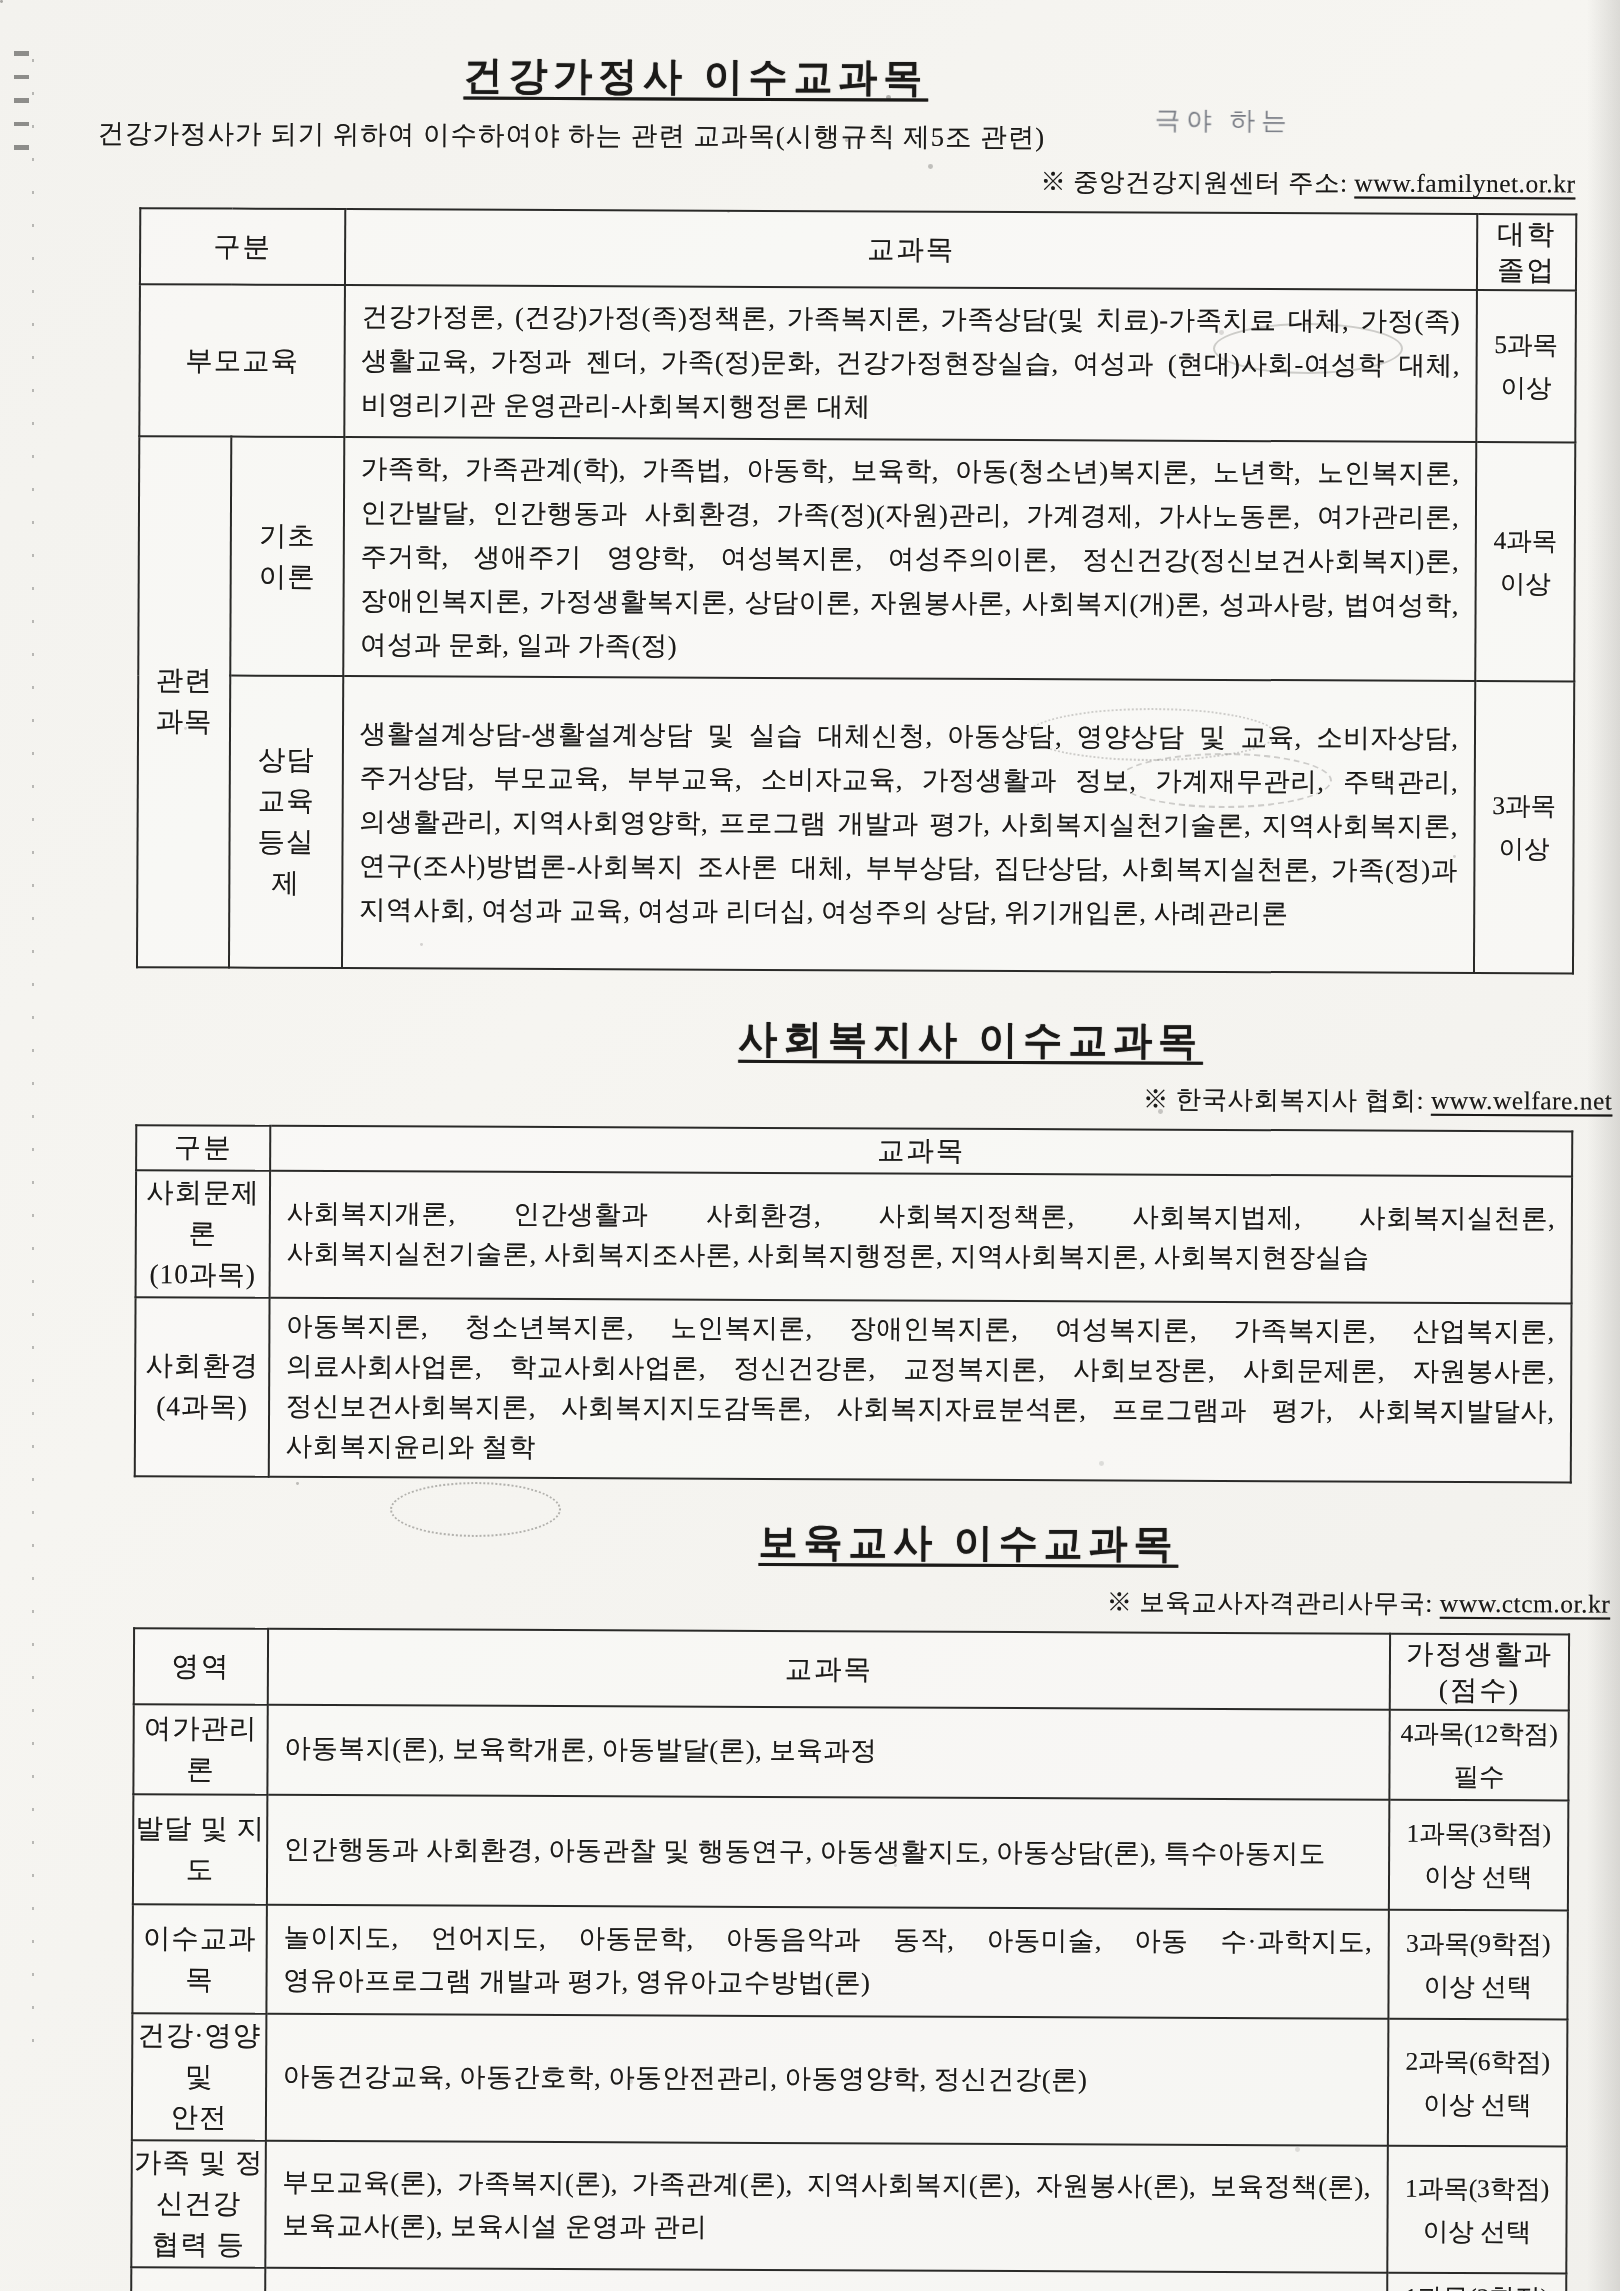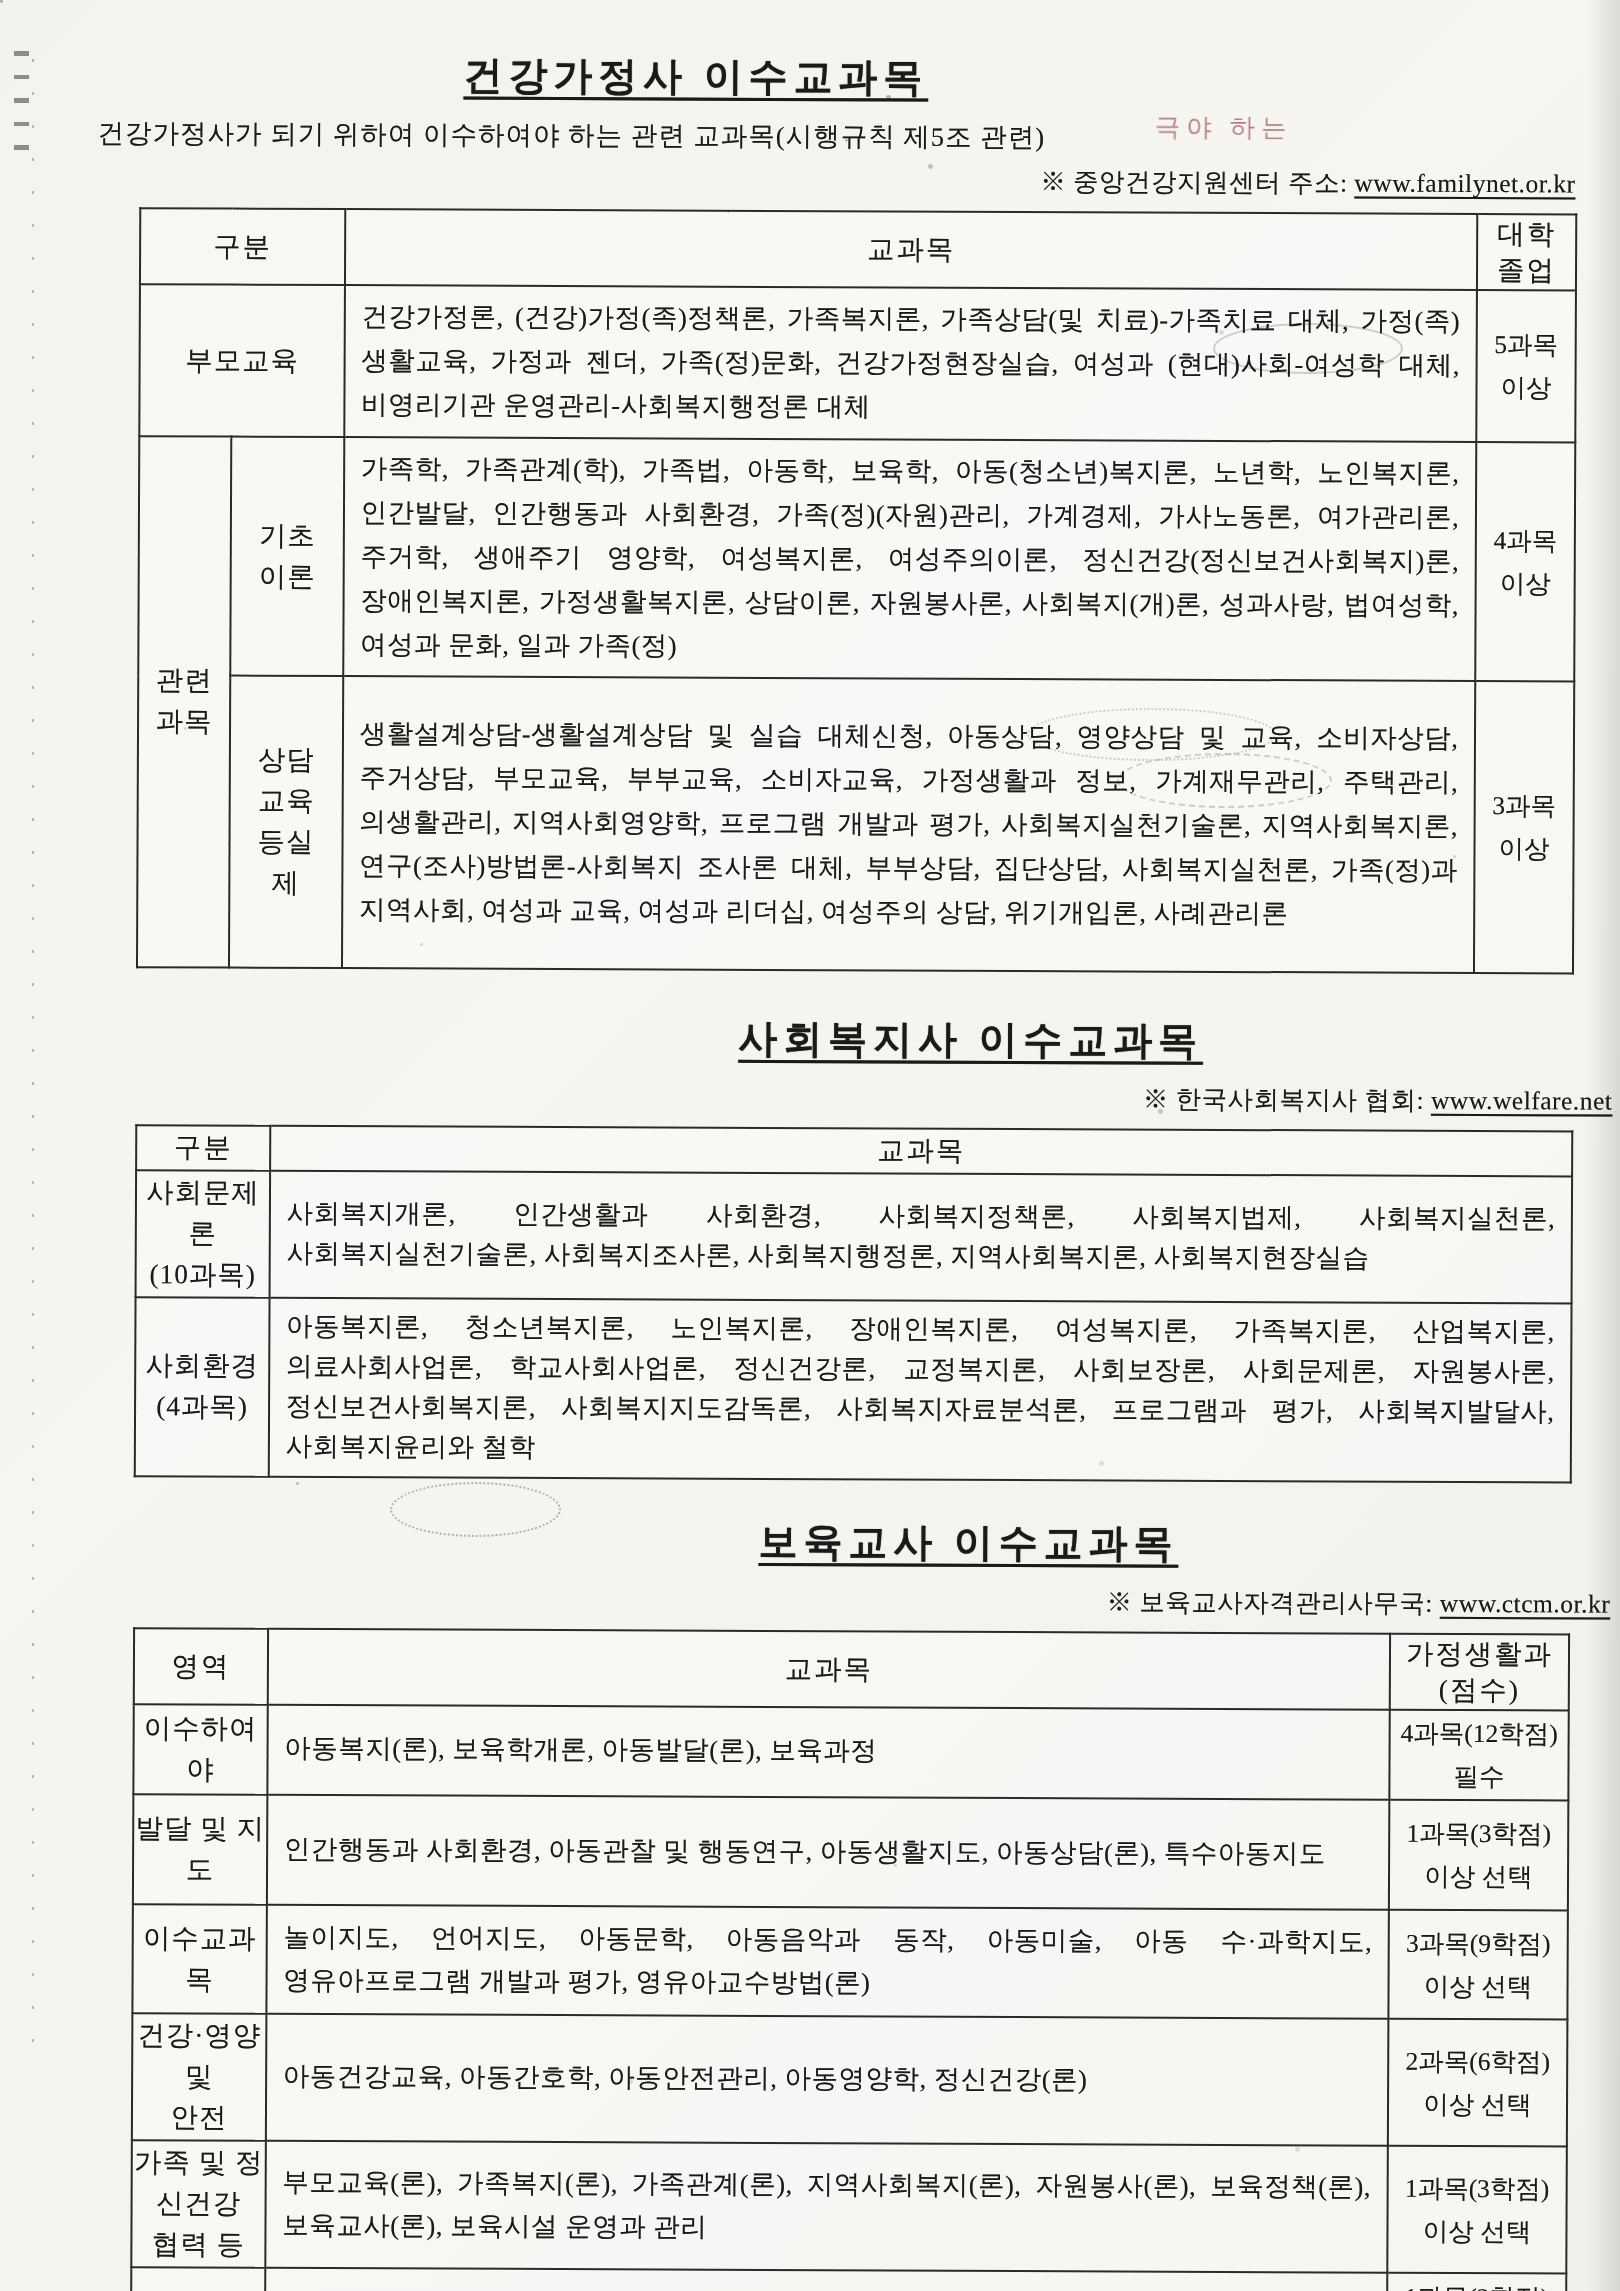--- a/index.html
+++ b/index.html
@@ -19,22 +19,22 @@
     text-shadow:0 0 1px rgba(20,20,20,.65);
   }
   .title1{margin-right:284px;}
   .title2,.title3{margin-left:274px;}
   .subtitle{font-size:26.5px;letter-spacing:1px;margin:0;text-shadow:0 0 0.6px rgba(20,20,20,.5);}
   .note{font-size:25.5px;text-align:right;margin:9.8px 2px 11.8px 0;letter-spacing:0.5px;
     text-shadow:0 0 0.6px rgba(20,20,20,.5);}
   .note-overflow{margin-right:-39px;}
   .url{text-decoration:underline;text-underline-offset:4.9px;}
   .ghost{
-    position:absolute;top:58px;left:1057px;font-size:25.5px;letter-spacing:5.9px;
-    color:#7f1d1d;opacity:.55;filter:blur(0.5px);
+    position:absolute;top:51px;left:1057px;font-size:25.5px;letter-spacing:5.9px;
+    color:#0f172a;opacity:.55;filter:blur(0.5px);
   }
   table.t{
     border-collapse:collapse;table-layout:fixed;width:1436px;margin-left:42px;
     background:rgba(255,255,255,.35);
   }
   table.t, table.t th, table.t td{border:2px solid #2a2a28;}
   table.t{border-width:2.9px;}
   .t1,.t2,.t3{border-top:4.9px double #2a2a28;}
   .t3{border-bottom:4.9px double #2a2a28;}
   tr.head th{
@@ -200,21 +200,21 @@
           <col style="width:1122px">
           <col style="width:179px">
         </colgroup>
       <tbody>
       <tr class="head">
         <th>영역</th>
         <th>교과목</th>
         <th>가정생활과(점수)</th>
       </tr>
       <tr>
-        <td class="lbl pre">이수하여야</td>
+        <td class="lbl pre">여가관리론</td>
         <td class="body">아동복지(론), 보육학개론, 아동발달(론), 보육과정</td>
         <td class="req pre">4과목(12학점)
 필수</td>
       </tr>
       <tr>
         <td class="lbl pre">발달 및 지도</td>
         <td class="body">인간행동과 사회환경, 아동관찰 및 행동연구, 아동생활지도, 아동상담(론), 특수아동지도</td>
         <td class="req pre">1과목(3학점)
 이상 선택</td>
       </tr>

